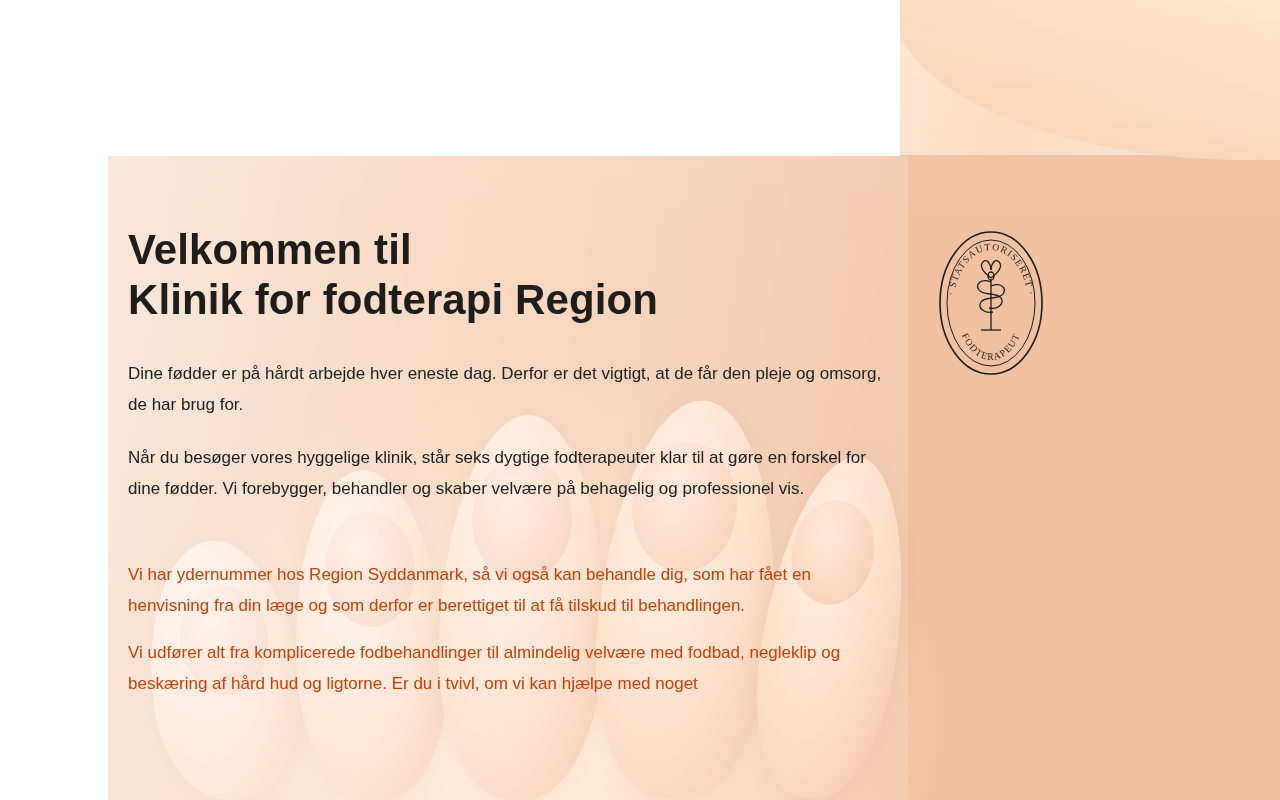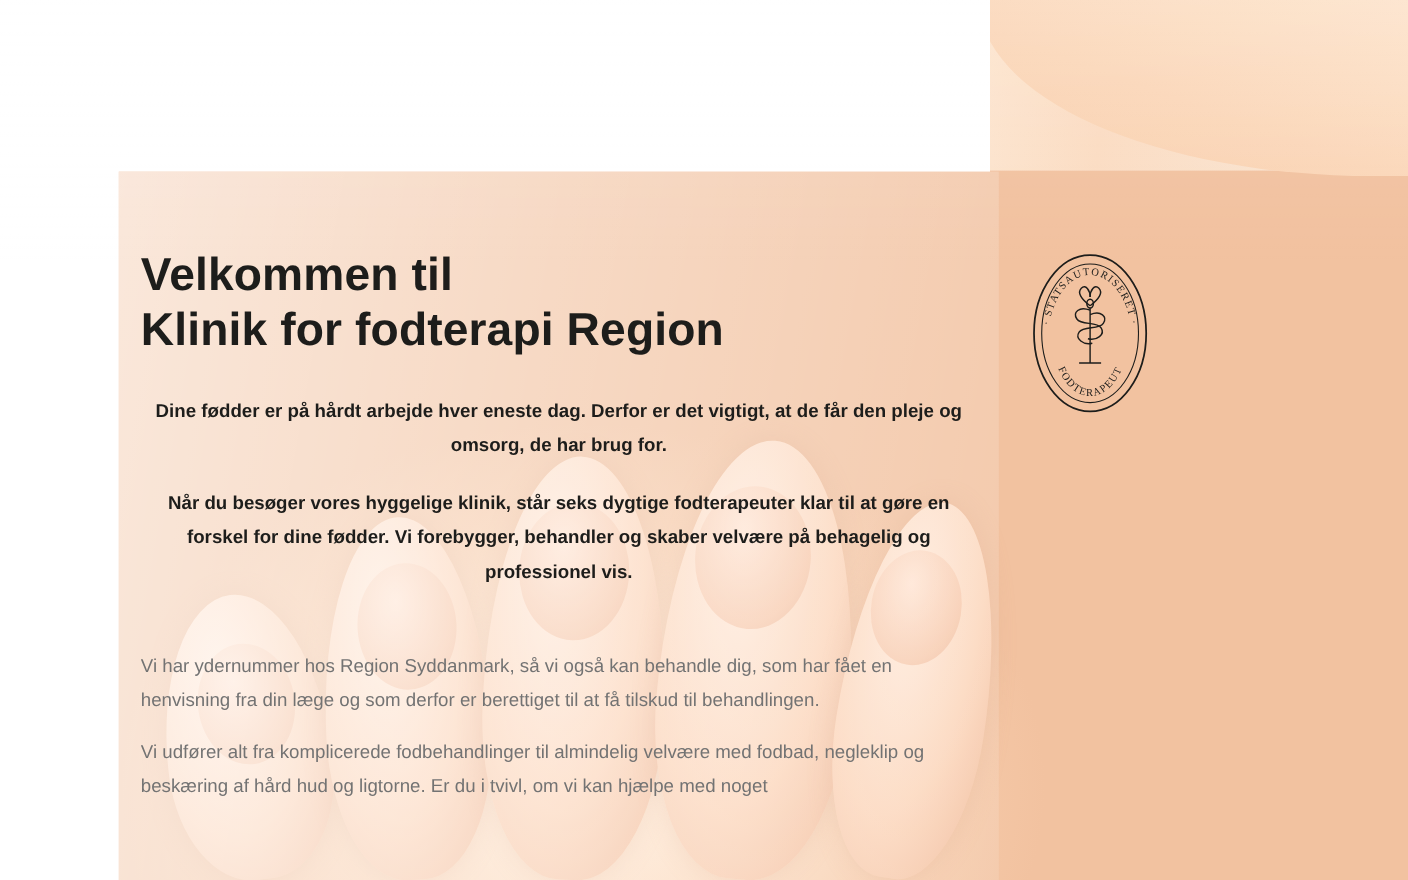--- a/index.html
+++ b/index.html
@@ -112,33 +112,32 @@
     font-weight: 700;
     color: #1d1d1b;
     line-height: 1.19;
     letter-spacing: .1px;
     margin: 0 0 34px 0;
   }
   .headline span { display: block; }
 
   .lead {
     font-size: 17px;
-    font-weight: 700;
+    font-weight: 400;
     color: #1d1d1b;
     line-height: 1.82;
     margin: 0 0 22px 0;
     max-width: 760px;
-    text-align: center;
   }
   .lead.second { margin-bottom: 54px; }
 
   .body-text {
     font-size: 17px;
     font-weight: 400;
-    color: #737373;
+    color: #c2410c;
     line-height: 1.83;
     margin: 0 0 16px 0;
     max-width: 755px;
   }
   .body-text.tight { margin-bottom: 16px; }
 
   
   #logo-seal {
     position: absolute;
     z-index: 6;

